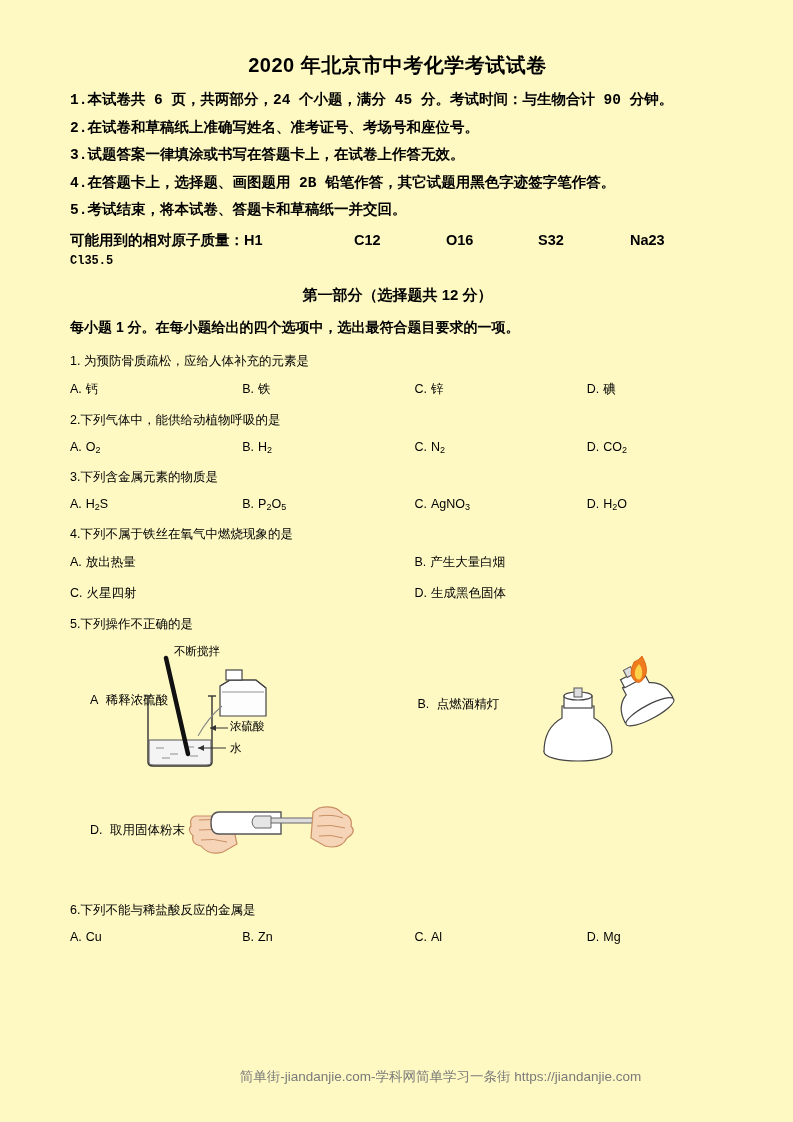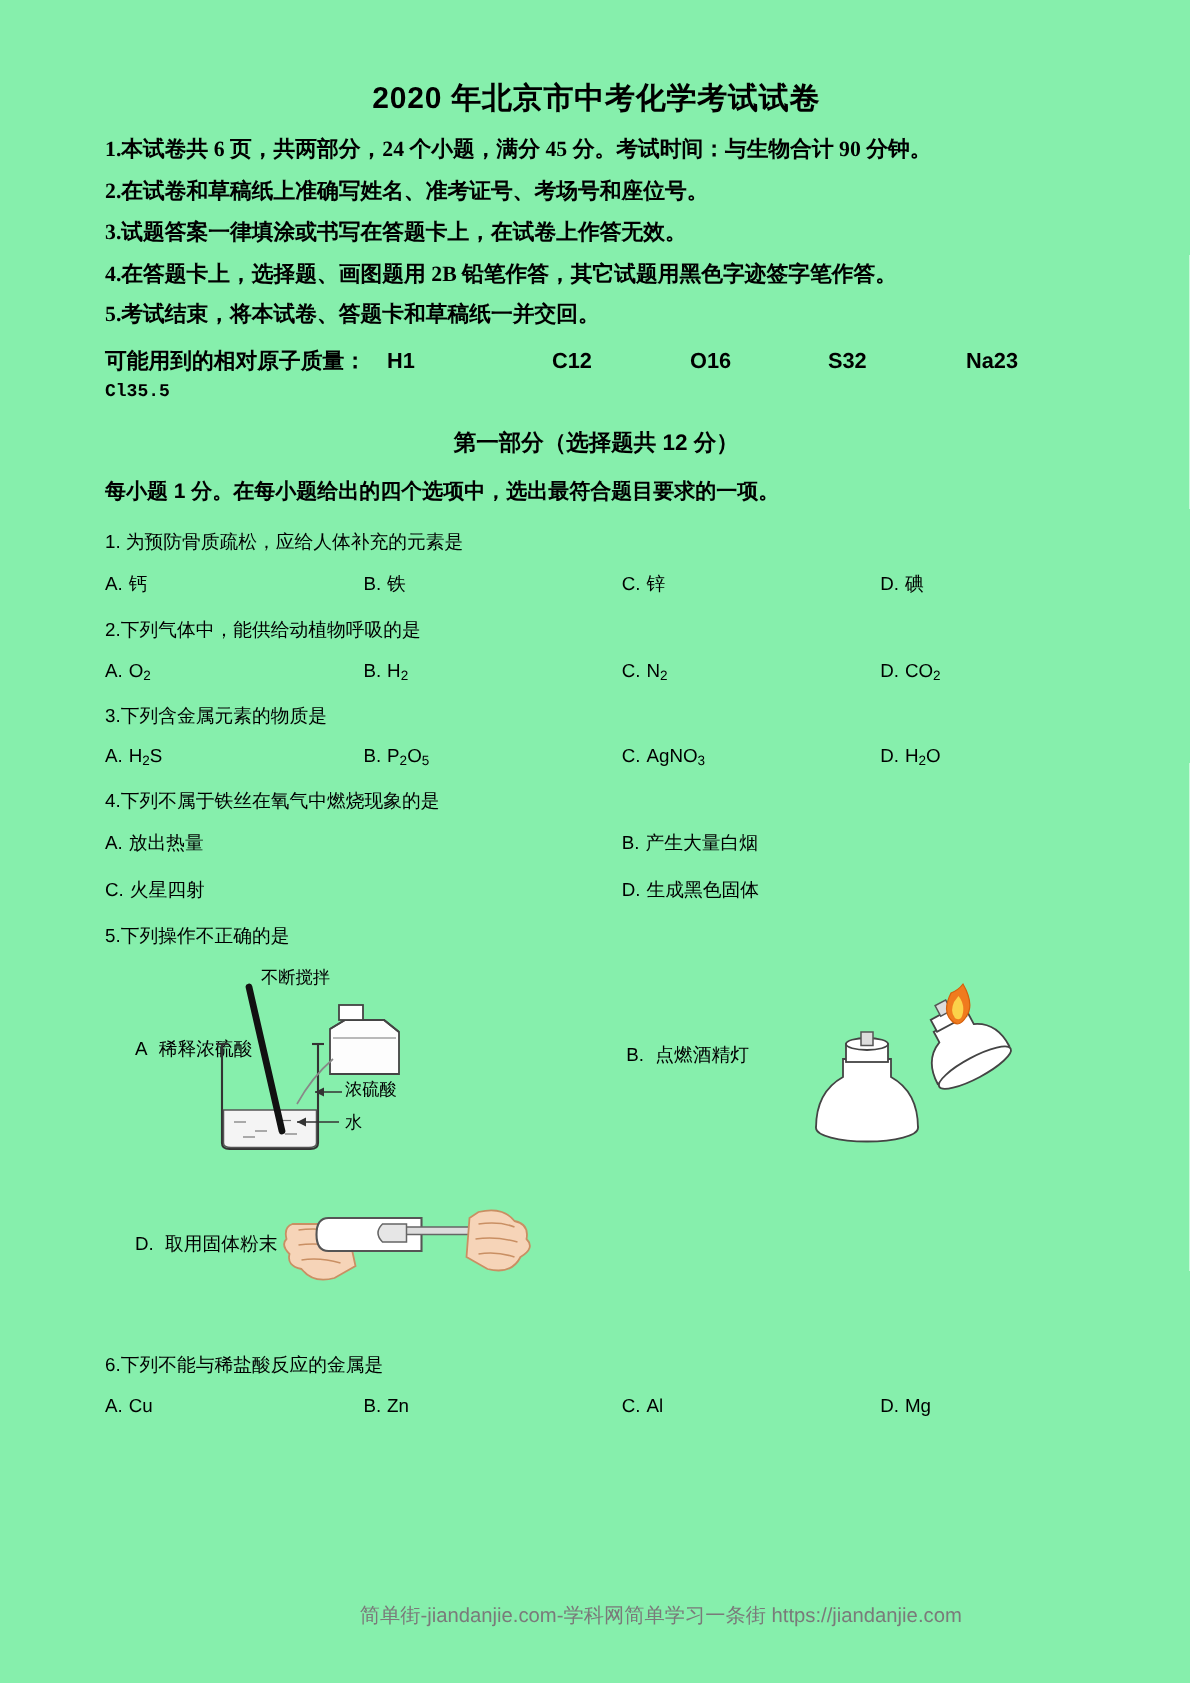--- a/index.html
+++ b/index.html
@@ -9,21 +9,21 @@
   }
   body {
     font-family: "Liberation Serif", "DejaVu Serif", serif;
     color: #000000;
   }
   .page {
     position: relative;
     width: 793px;
     height: 1122px;
     margin: 0 auto;
-    background: #86efac;
+    background: #fef9c3;
     overflow: hidden;
   }
   .content {
     position: absolute;
     left: 70px;
     top: 52px;
     width: 655px;
   }
   .doc-title {
     text-align: center;
@@ -31,32 +31,32 @@
     font-weight: bold;
     letter-spacing: 0.5px;
     margin: 0 0 14px 0;
     font-family: "Liberation Sans", sans-serif;
   }
   .instr {
     font-size: 14.5px;
     font-weight: bold;
     line-height: 1.0;
     margin: 0 0 13px 0;
-    font-family: Liberation Serif, serif;
+    font-family: Liberation Mono, monospace;
   }
   .atomic {
     font-size: 14.5px;
     font-weight: bold;
     margin: 0 0 4px 0;
     font-family: "Liberation Sans", sans-serif;
   }
   .atomic .cell {
     display: inline-block;
   }
-  .atomic .lbl { margin-right: 14px; font-family: Liberation Mono, monospace; }
+  .atomic .lbl { margin-right: 0; font-family: Liberation Mono, monospace; }
   .atomic-line2 {
     font-size: 12px;
     font-weight: bold;
     margin: 0 0 18px 0;
     font-family: Liberation Mono, monospace;
   }
   .part-title {
     text-align: center;
     font-size: 15px;
     font-weight: bold;

